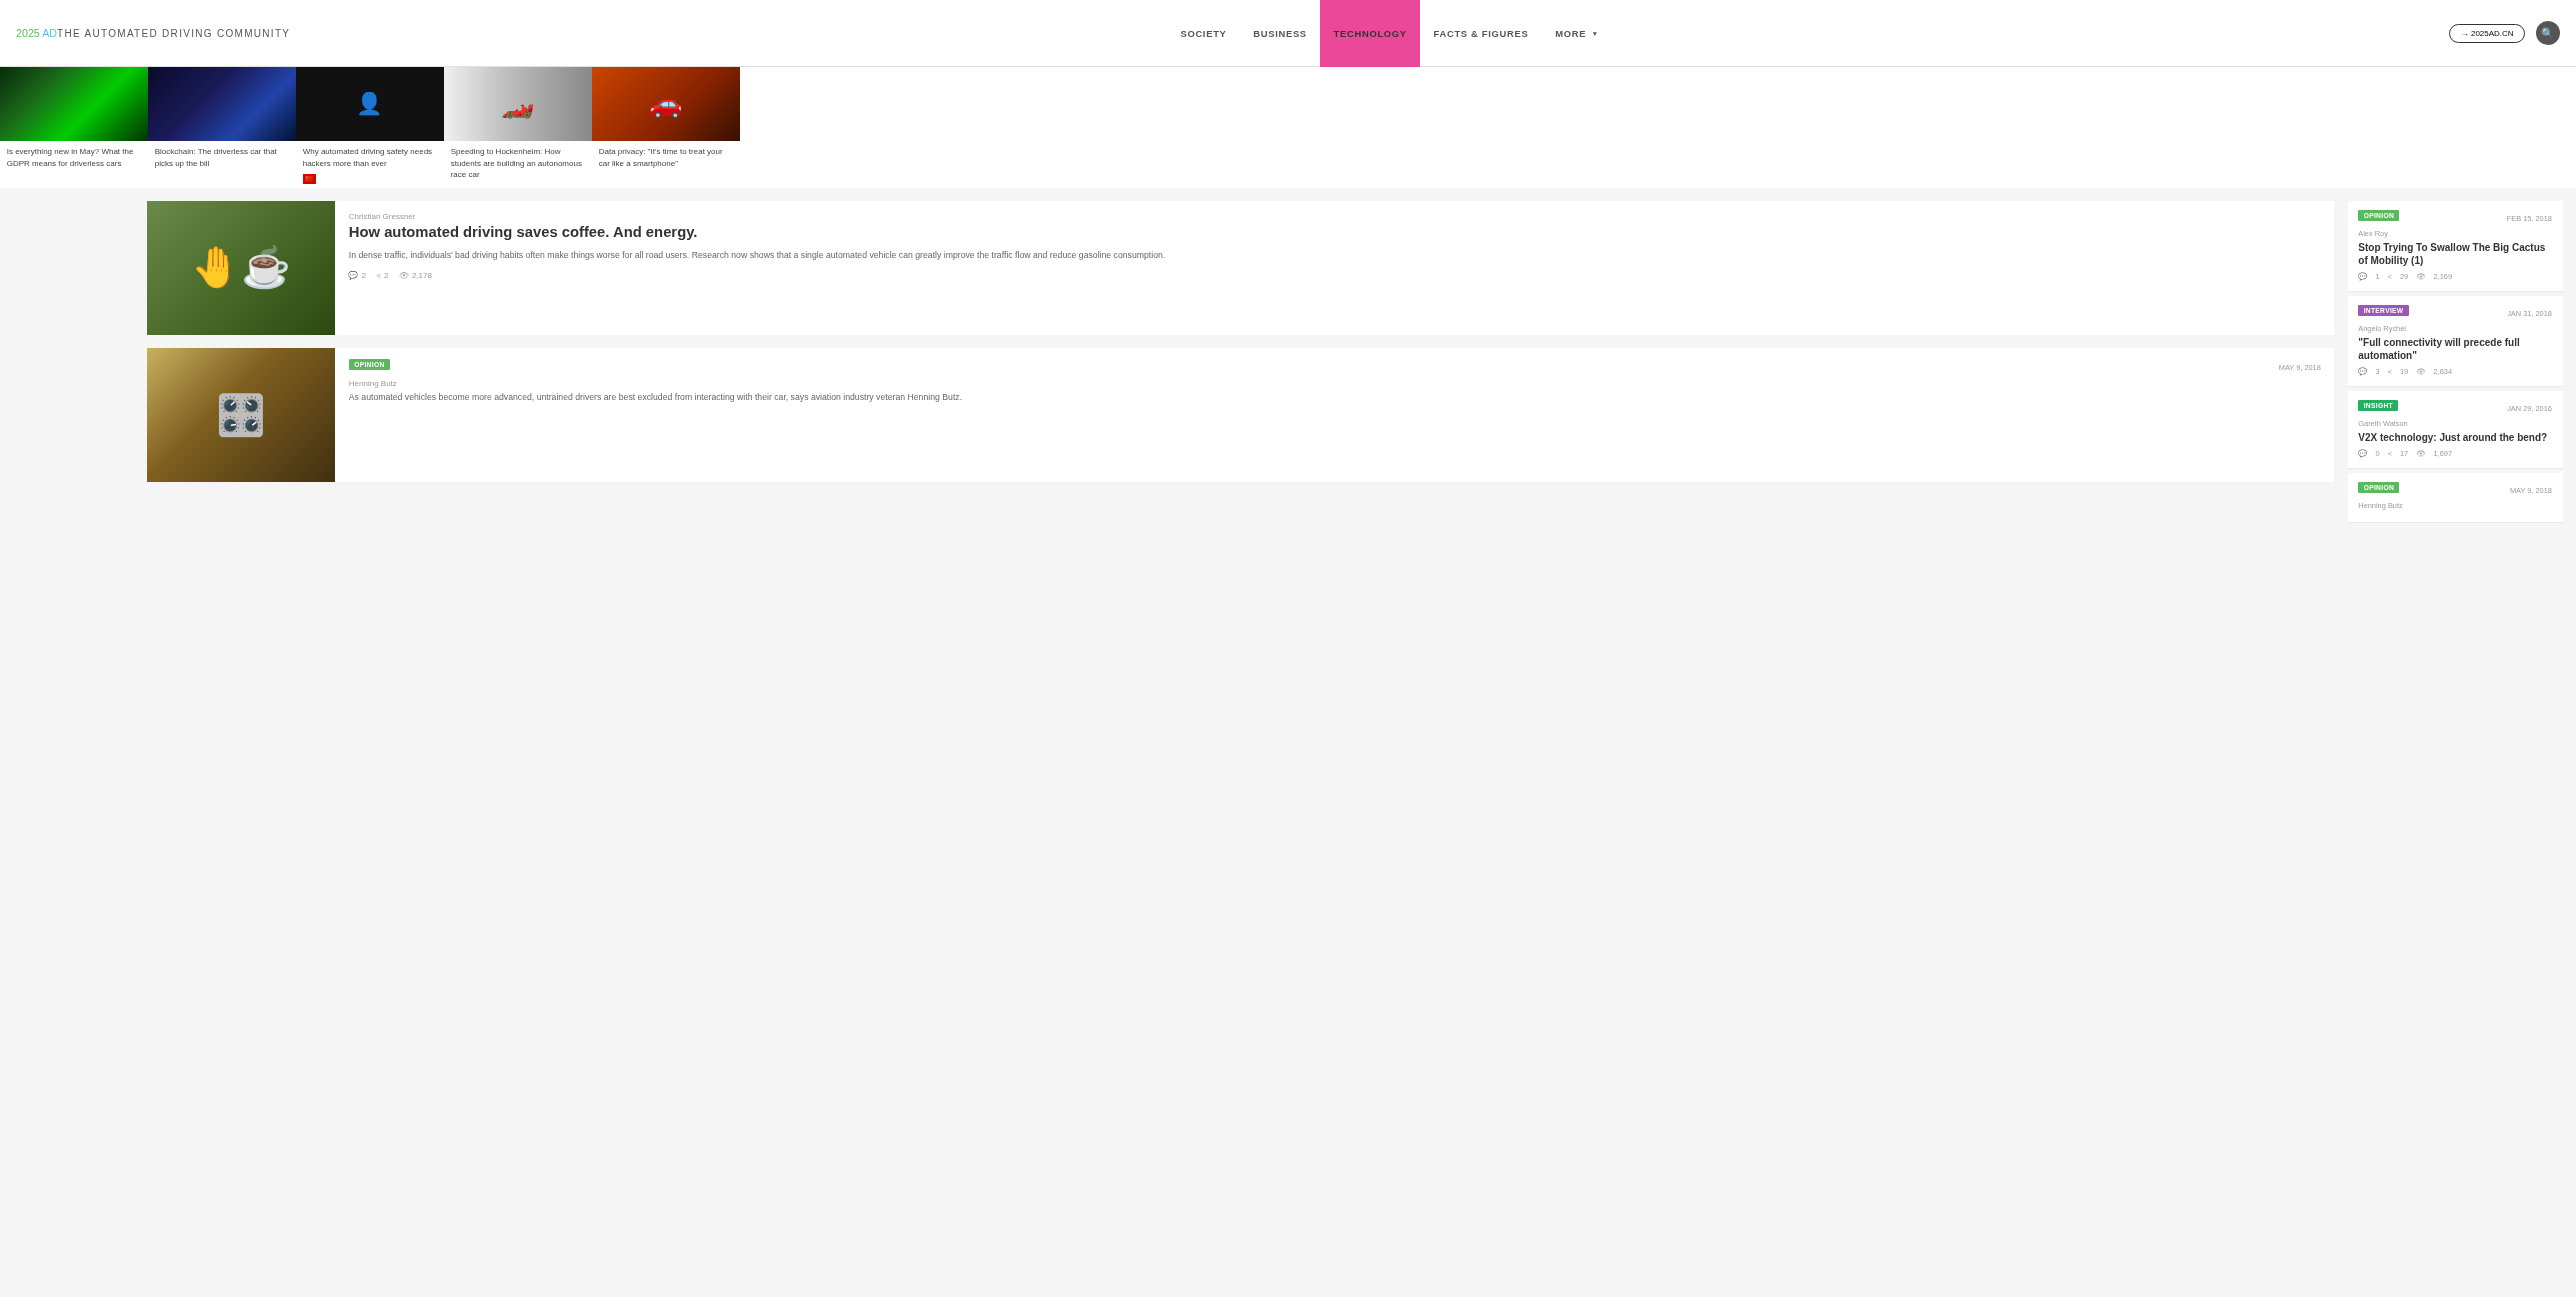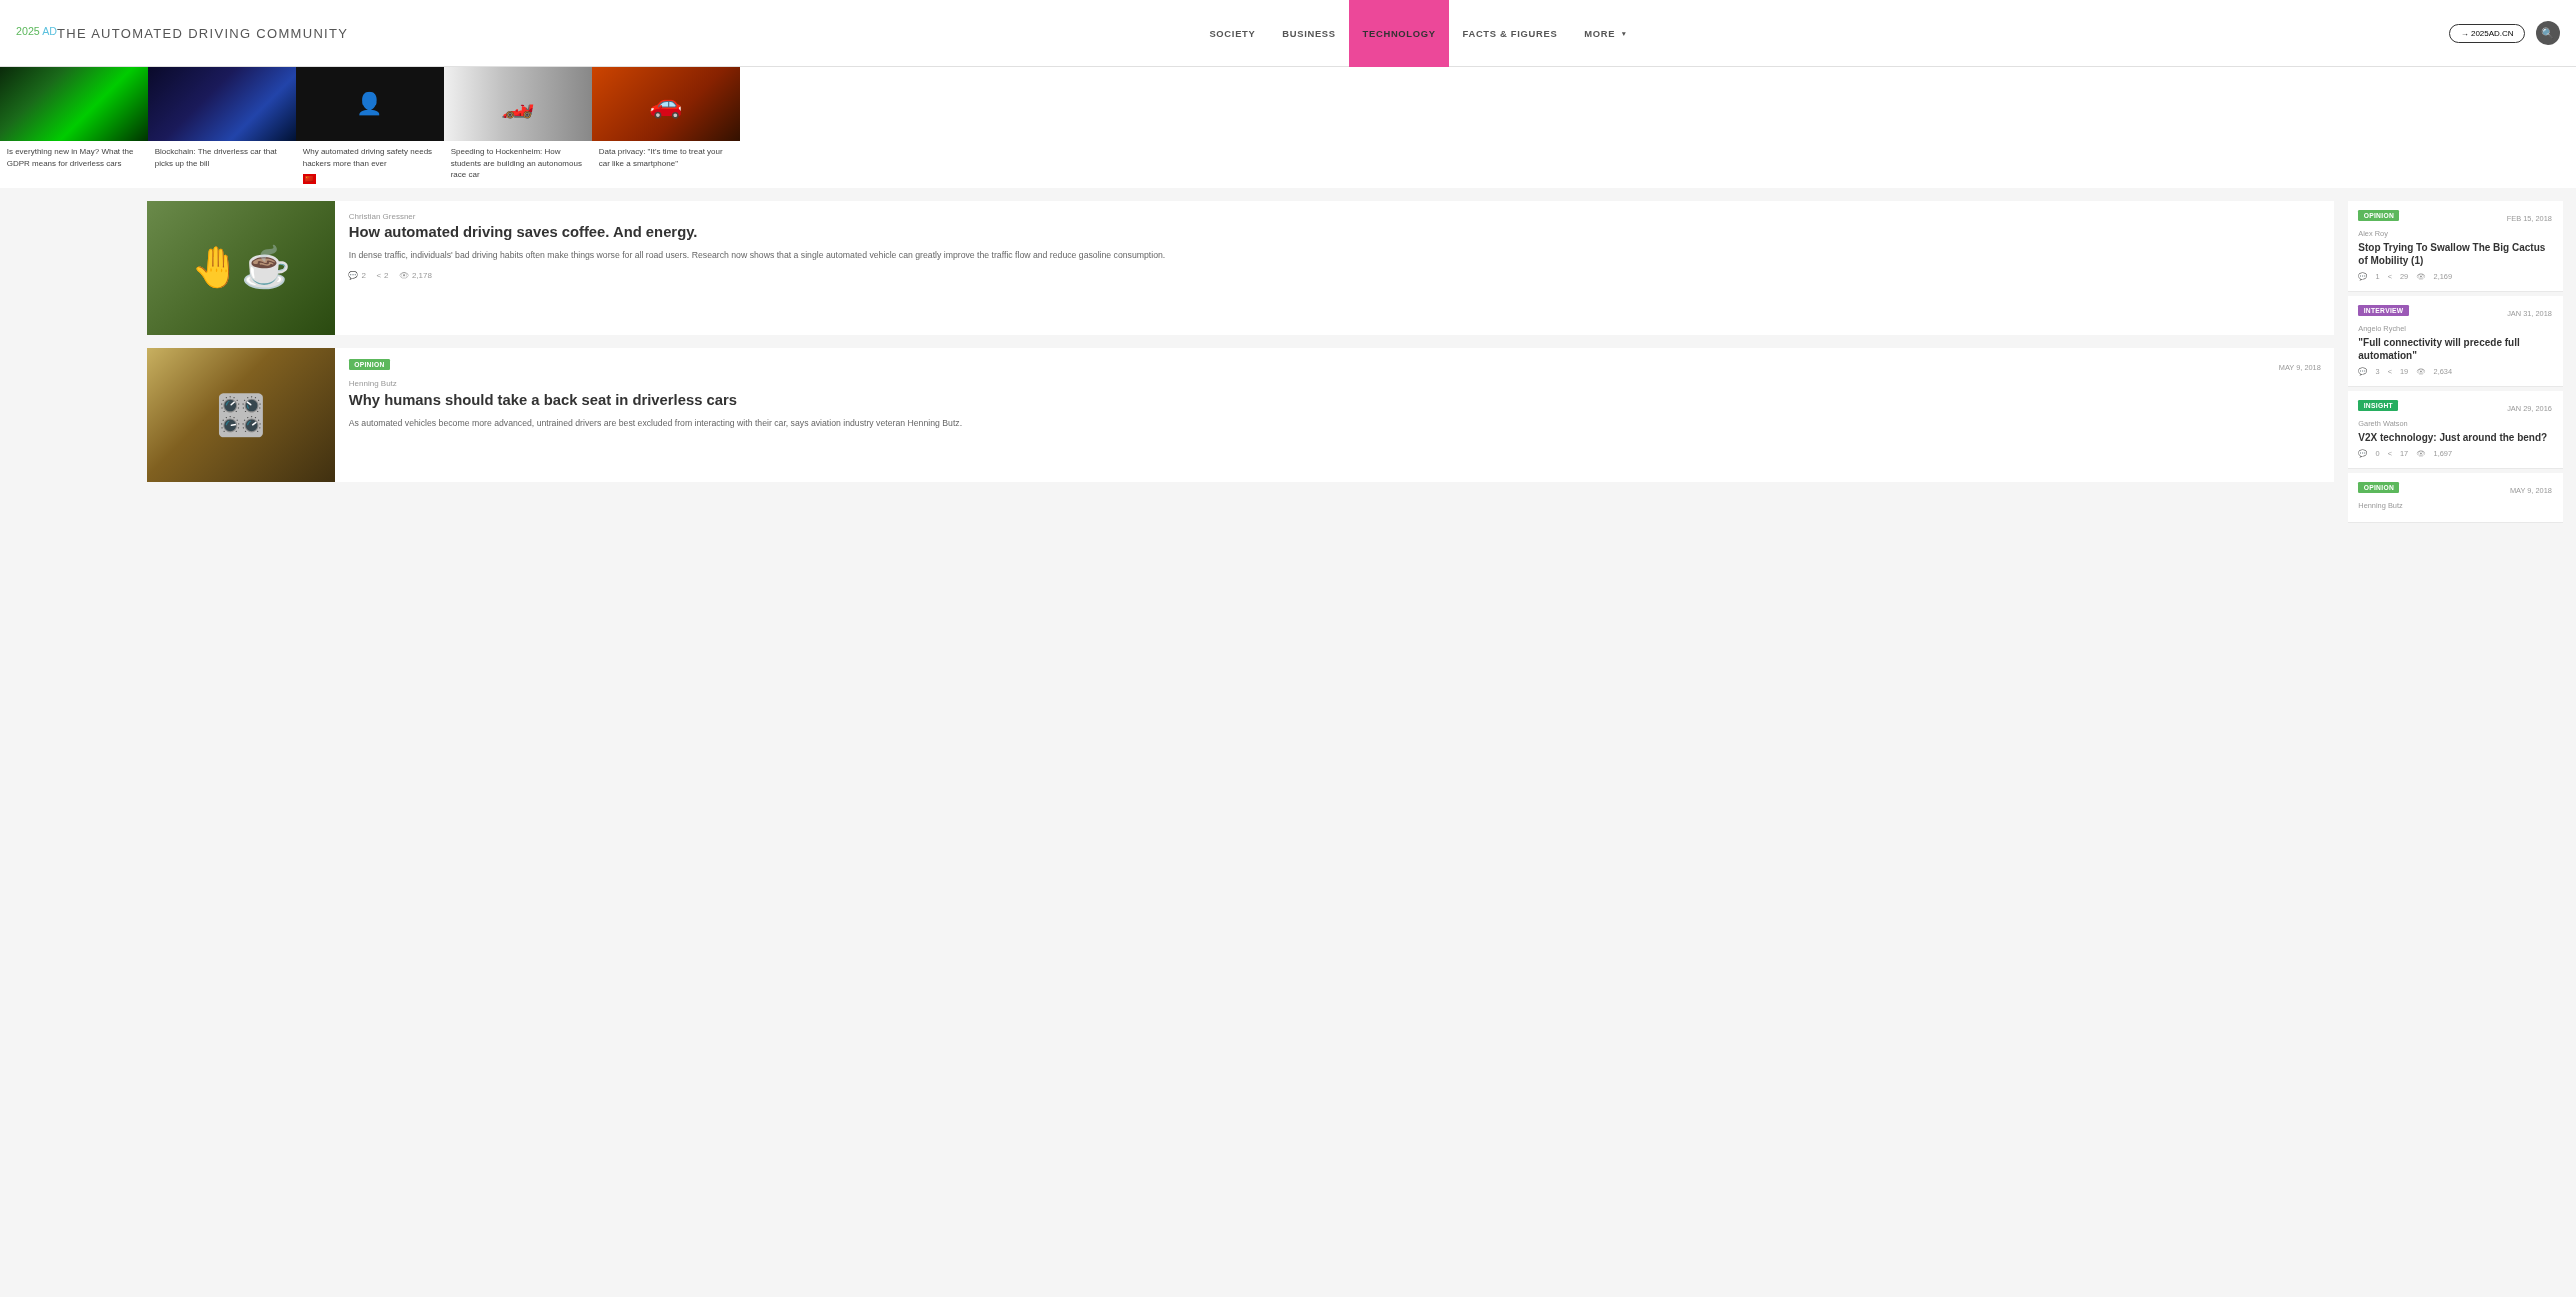--- a/index.html
+++ b/index.html
@@ -17,21 +17,21 @@
     }
     .logo-area {
       display: flex;
       flex-direction: row;
       margin-right: 40px;
       min-width: 134px;
     }
     .logo-2025 { color: #5cb85c; }
     .logo-ad { color: #5bc0de; }
     .logo-sub {
-      font-size: 13px;
+      font-size: 10px;
       color: #555;
       letter-spacing: 1.3px;
       margin-top: 1.3px;
     }
     .main-nav {
       display: flex;
       align-items: center;
       gap: 0;
       flex: 1;
       justify-content: center;
@@ -373,21 +373,20 @@
       <div class="article-card">
         <div class="article-thumb" style="width:188px; height:134px; background: linear-gradient(135deg, #c8b060 0%, #806020 40%, #403010 100%); display:flex; align-items:center; justify-content:center; flex-shrink:0;">
           <span style="font-size:40px;">🎛️</span>
         </div>
         <div class="article-body">
           <div style="display:flex; justify-content:space-between; align-items:center; margin-bottom:4px;">
             <span class="tag-badge tag-opinion">OPINION</span>
             <span class="sidebar-date">MAY 9, 2018</span>
           </div>
           <div class="article-author">Henning Butz</div>
-          <div class="article-title">Why humans should take a back seat in driverless cars</div>
           <div class="article-excerpt">As automated vehicles become more advanced, untrained drivers are best excluded from interacting with their car, says aviation industry veteran Henning Butz.</div>
         </div>
       </div>
 
     </div>
 
     <div class="right-sidebar">
 
       <div class="sidebar-article">
         <div class="sidebar-article-header">

